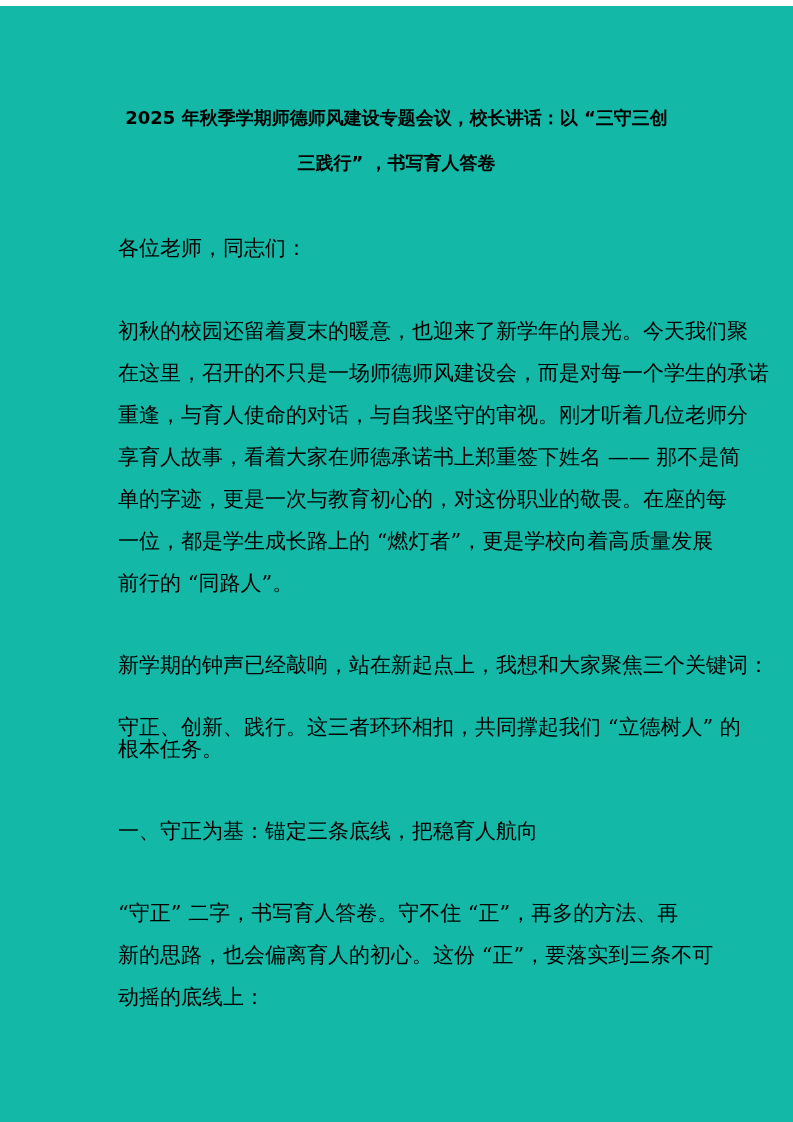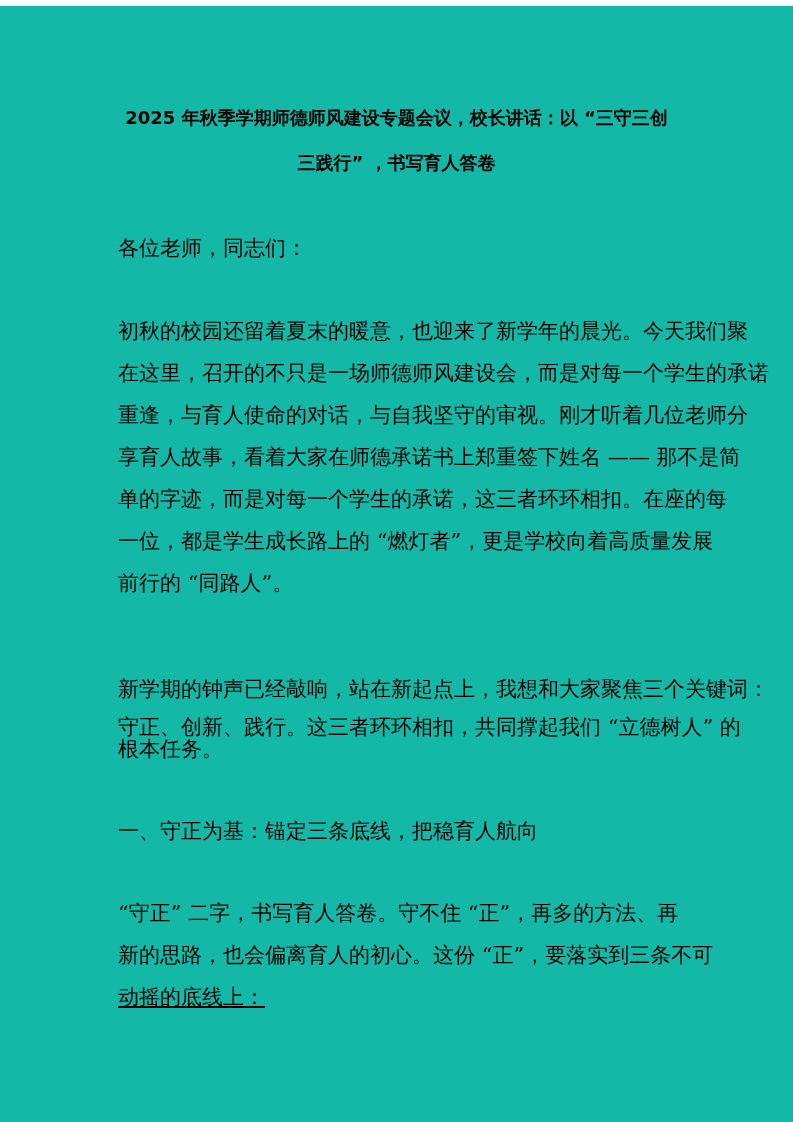--- a/index.html
+++ b/index.html
@@ -56,32 +56,32 @@
   <div class="title-line" style="top:100px;">2025 年秋季学期师德师风建设专题会议，校长讲话：以 “三守三创</div>
   <div class="title-line" style="top:145px;">三践行” ，书写育人答卷</div>
 
   <div class="line last" style="top:230px;">各位老师，同志们：</div>
 
   <div>
     <div class="line" style="top:313px;">初秋的校园还留着夏末的暖意，也迎来了新学年的晨光。今天我们聚</div>
     <div class="line" style="top:355px;">在这里，召开的不只是一场师德师风建设会，而是对每一个学生的承诺</div>
     <div class="line" style="top:397px;">重逢，与育人使命的对话，与自我坚守的审视。刚才听着几位老师分</div>
     <div class="line" style="top:439px;">享育人故事，看着大家在师德承诺书上郑重签下姓名 —— 那不是简</div>
-    <div class="line" style="top:481px;">单的字迹，而是对每一个学生的承诺，这三者环环相扣。在座的每</div>
+    <div class="line" style="top:481px;">单的字迹，更是一次与教育初心的，对这份职业的敬畏。在座的每</div>
     <div class="line" style="top:523px;">一位，都是学生成长路上的 “燃灯者”，更是学校向着高质量发展</div>
     <div class="line last" style="top:565px;">前行的 “同路人”。</div>
   </div>
 
   <div>
-    <div class="line" style="top:647px;margin-top:24px;">新学期的钟声已经敲响，站在新起点上，我想和大家聚焦三个关键词：</div>
+    <div class="line" style="top:647px;">新学期的钟声已经敲响，站在新起点上，我想和大家聚焦三个关键词：</div>
     <div class="line" style="top:689px;margin-top:20px;">守正、创新、践行。这三者环环相扣，共同撑起我们 “立德树人” 的</div>
     <div class="line last" style="top:731px;">根本任务。</div>
   </div>
 
   <div class="line last" style="top:813px;">一、守正为基：锚定三条底线，把稳育人航向</div>
 
   <div>
     <div class="line" style="top:895px;">“守正” 二字，书写育人答卷。守不住 “正”，再多的方法、再</div>
     <div class="line" style="top:937px;">新的思路，也会偏离育人的初心。这份 “正”，要落实到三条不可</div>
-    <div class="line last" style="top:979px;text-decoration:underline;">动摇的底线上：</div>
+    <div class="line last" style="top:979px;">动摇的底线上：</div>
   </div>
 
 </div>
 
 </body></html>

